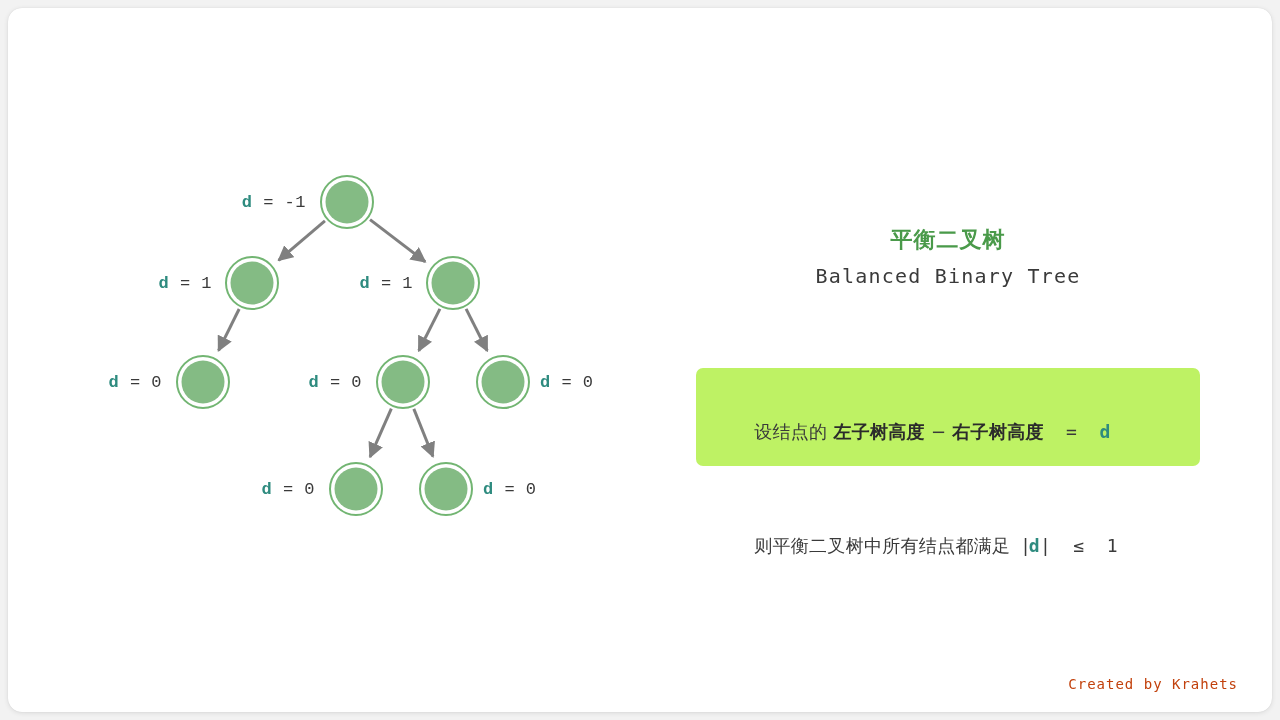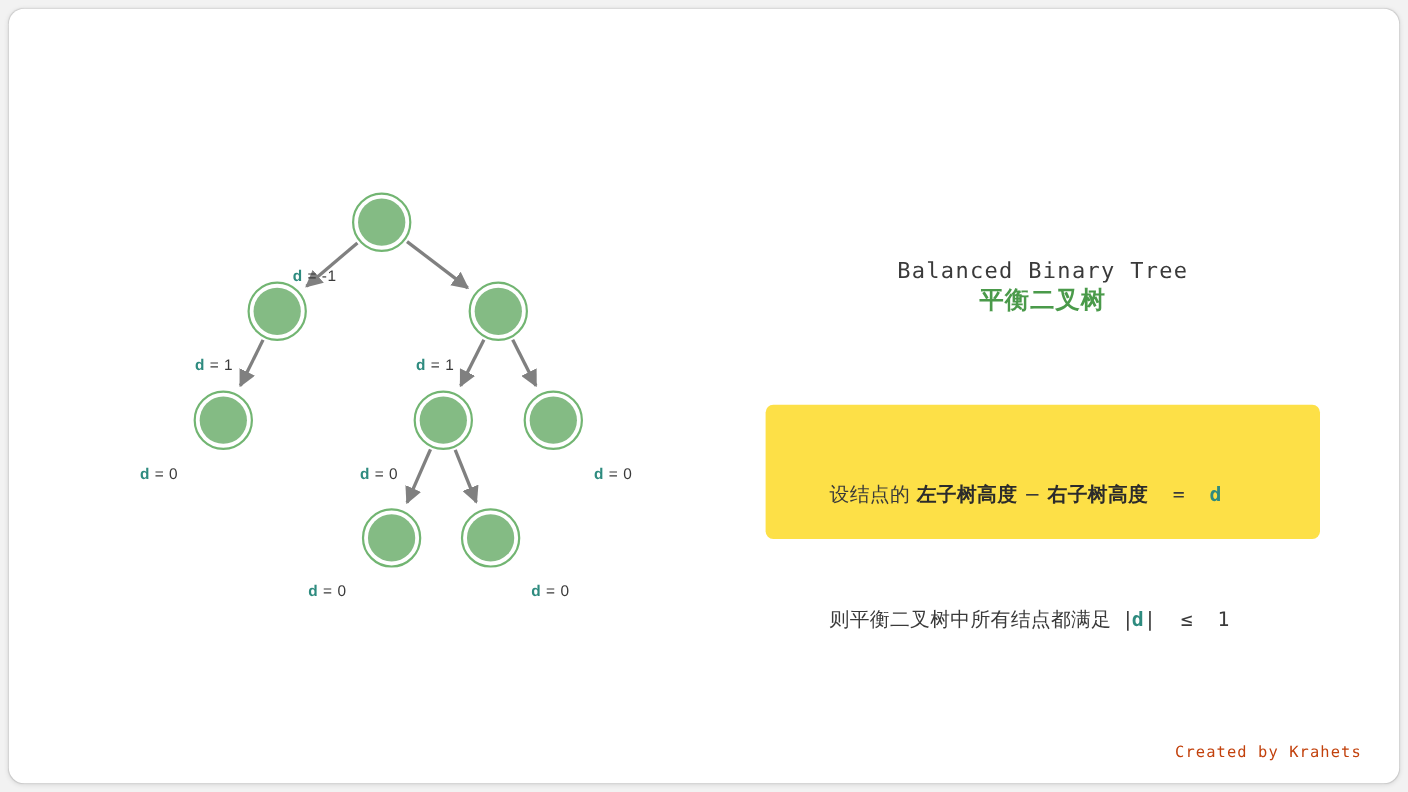--- a/index.html
+++ b/index.html
@@ -35,27 +35,26 @@
     position: absolute;
     left: 0;
     top: 0;
     width: 1280px;
     height: 720px;
   }
 
   
   .node-label {
     position: absolute;
-    font-family: Liberation Sans, sans-serif;
-    font-size: 14px;
+    font-family: Liberation Mono, monospace;
+    font-size: 17px;
     color: #3a3a3a;
     white-space: pre;
     letter-spacing: 0.5px;
     transform: translateY(-50%);
-    margin-top: 48px;
   }
   .node-label.right-side { 
     text-align: left;
   }
   .node-label.left-side {
     text-align: right;
   }
   .node-label .var {
     color: #2e8b7f;
     font-weight: bold;
@@ -84,25 +83,25 @@
     color: #3a3a3a;
     letter-spacing: 1.2px;
     margin-top: 8px;
     line-height: 26px;
   }
   #info-box {
     position: absolute;
     left: 696px;
     top: 368px;
     width: 504px;
-    height: 122px;
-    background: #fde047;
+    height: 98px;
+    background: #bef264;
     border-radius: 7px;
     box-sizing: border-box;
-    padding: 25px 22px 0 22px;
+    padding: 7px 22px 0 22px;
   }
   .info-line {
     font-family: "DejaVu Sans", sans-serif;
     font-size: 18px;
     color: #3a3a3a;
     line-height: 38px;
     white-space: pre;
     letter-spacing: 0.3px;
   }
   .info-line .b { font-weight: bold; color: #2b2b2b; }
@@ -182,22 +181,22 @@
       <div class="node-label left-side" style="top: 283px; right: 1068px;"><span class="var">d</span><span> = 1</span></div>
       <div class="node-label left-side" style="top: 283px; right: 867px;"><span class="var">d</span><span> = 1</span></div>
       <div class="node-label left-side" style="top: 382px; right: 1118px;"><span class="var">d</span><span> = 0</span></div>
       <div class="node-label left-side" style="top: 382px; right: 918px;"><span class="var">d</span><span> = 0</span></div>
       <div class="node-label right-side" style="top: 382px; left: 540px;"><span class="var">d</span><span> = 0</span></div>
       <div class="node-label left-side" style="top: 489px; right: 965px;"><span class="var">d</span><span> = 0</span></div>
       <div class="node-label right-side" style="top: 489px; left: 483px;"><span class="var">d</span><span> = 0</span></div>
     </div>
 
   <div id="panel">
+    <div id="panel-title">平衡二叉树</div>
     <div id="panel-subtitle">Balanced Binary Tree</div>
-    <div id="panel-title">平衡二叉树</div>
   </div>
 
   <div id="info-box">
     <div class="info-line">
       <span>设结点的 </span><span class="b">左子树高度</span><span> − </span><span class="b">右子树高度</span><span class="mono">  =  </span><span class="var mono">d</span>
     </div>
     <div class="info-line">
       <span>则平衡二叉树中所有结点都满足  |</span><span class="var mono">d</span><span class="mono">|  ≤  1</span>
     </div>
   </div>

